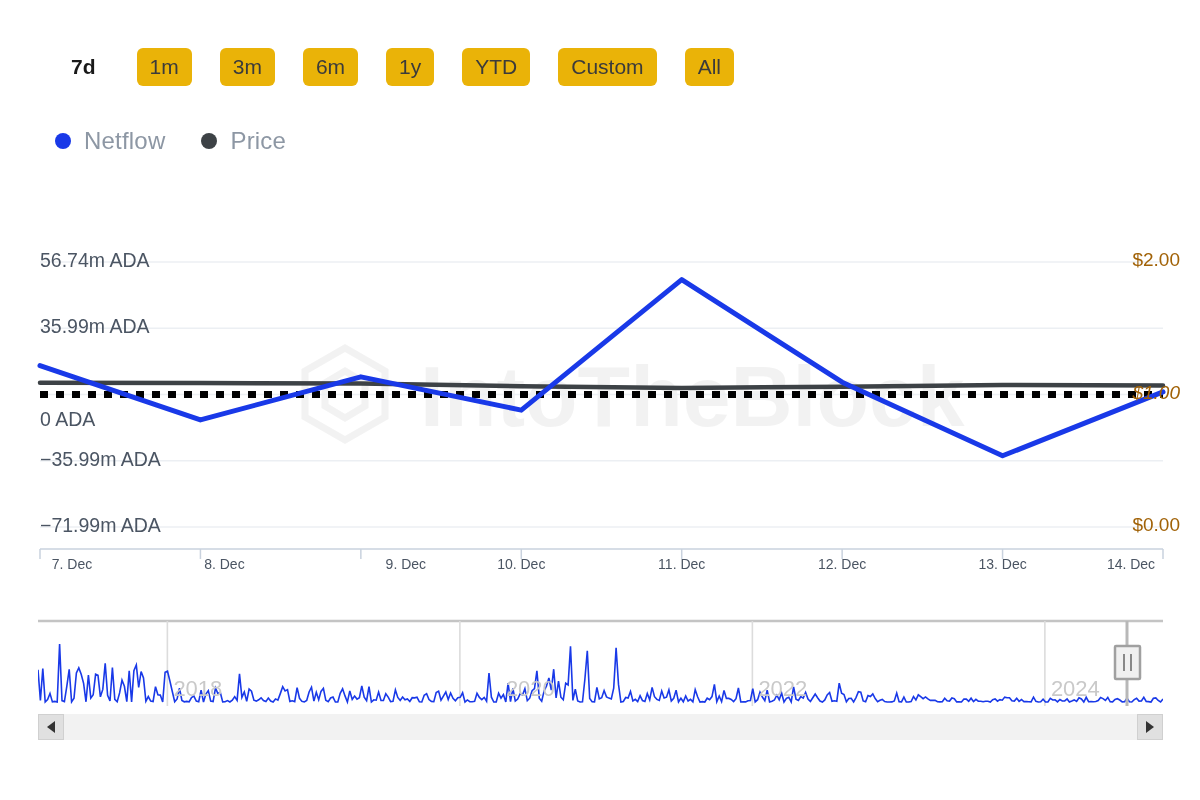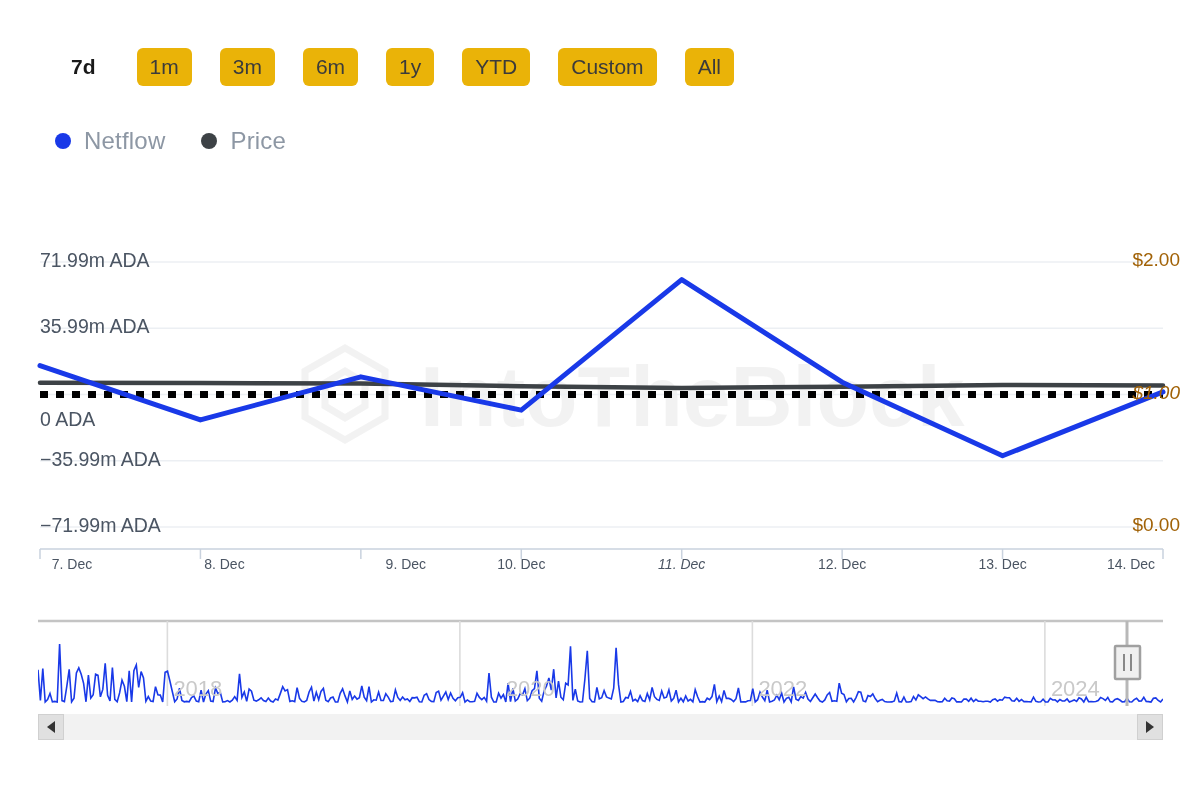--- a/index.html
+++ b/index.html
@@ -133,21 +133,21 @@
           <line x1="40" x2="1163" y1="297" y2="297" stroke="#eceff3" stroke-width="1.5"></line>
         </g>
 
       <line id="zeroline" x1="40" y1="164.5" x2="1163" y2="164.5" stroke="#000" stroke-width="7" stroke-dasharray="8 8" stroke-linecap="butt"></line>
 
       <polyline id="price-line" fill="none" stroke-width="4.5" stroke-linejoin="round" stroke-linecap="round" stroke="#3d4246" points="40,152.84 200.42857142857142,153.10 360.85714285714283,153.50 521.2857142857142,156.15 681.7142857142857,157.88 842.1428571428571,156.81 1002.5714285714286,154.96 1163,155.62"></polyline>
       <polyline id="netflow-line" fill="none" stroke-width="5" stroke-linejoin="round" stroke-linecap="round" stroke="#1939e8" points="40,135.60 200.42857142857142,189.90 360.85714285714283,146.83 521.2857142857142,180.14 681.7142857142857,49.65 842.1428571428571,152.17 1002.5714285714286,225.79 1163,161.92"></polyline>
     </svg>
 
     <div id="ylabels-left">
-        <div class="ylabel-left" style="top: 19px;">71.99m ADA</div>
+        <div class="ylabel-left" style="top: 19px;">56.74m ADA</div>
         <div class="ylabel-left" style="top: 85.2592px;">35.99m ADA</div>
         <div class="ylabel-left" style="top: 151.5px; margin-top: 26px;">0 ADA</div>
         <div class="ylabel-left" style="top: 217.741px;">−35.99m ADA</div>
         <div class="ylabel-left" style="top: 284px;">−71.99m ADA</div>
       </div>
     <div id="ylabels-right">
         <div class="ylabel-right" style="top: 19px;">$2.00</div>
         <div class="ylabel-right" style="top: 151.5px; font-style: italic;">$1.00</div>
         <div class="ylabel-right" style="top: 284px; margin-left: 22px;">$0.00</div>
       </div>
@@ -164,21 +164,21 @@
           <line x1="681.7142857142857" x2="681.7142857142857" y1="1" y2="11" stroke="#c9d2de" stroke-width="1.5"></line>
           <line x1="842.1428571428571" x2="842.1428571428571" y1="1" y2="11" stroke="#c9d2de" stroke-width="1.5"></line>
           <line x1="1002.5714285714286" x2="1002.5714285714286" y1="1" y2="11" stroke="#c9d2de" stroke-width="1.5"></line>
           <line x1="1163" x2="1163" y1="1" y2="11" stroke="#c9d2de" stroke-width="1.5"></line>
         </g>
     </svg>
   <div class="xlabel" style="left: 72px;">7. Dec</div>
       <div class="xlabel" style="left: 200.429px; margin-left: 24px;">8. Dec</div>
       <div class="xlabel" style="left: 360.857px; margin-left: 45px;">9. Dec</div>
       <div class="xlabel" style="left: 521.286px;">10. Dec</div>
-      <div class="xlabel" style="left: 681.714px; font-style: italic;">11. Dec</div>
+      <div class="xlabel" style="left: 681.714px;">11. Dec</div>
       <div class="xlabel" style="left: 842.143px;">12. Dec</div>
       <div class="xlabel" style="left: 1002.57px;">13. Dec</div>
       <div class="xlabel" style="left: 1131px;">14. Dec</div>
     </div>
 
   <div id="navigator">
     <svg width="1125" height="90" viewBox="0 0 1125 90">
       <rect x="0" y="0" width="1125" height="88" fill="#ffffff"></rect>
       <line x1="0" y1="3" x2="1125" y2="3" stroke="#c4c4c4" stroke-width="2.5"></line>
       <g id="nav-yearlines">

